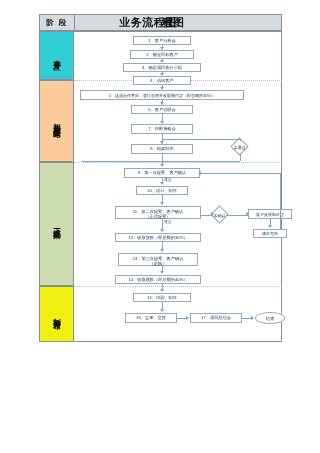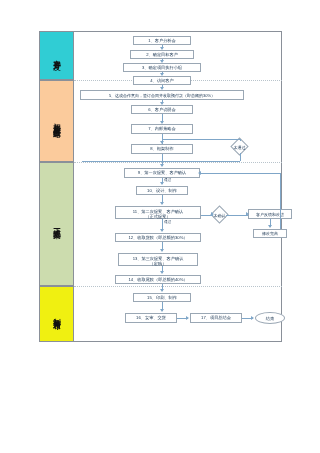--- a/index.html
+++ b/index.html
@@ -160,20 +160,27 @@
     font-size: 3.6px;
     color: #16324f;
     white-space: nowrap;
   }
 </style>
 </head>
 <body>
 
 <div id="root">
 
+  <div class="hdr">
+    <div class="hdr-stage">阶 段</div>
+    <div class="hdr-title">
+      <span class="t-main">业务流程图</span>
+      <span class="t-over">程图</span>
+    </div>
+  </div>
 
   <div class="band band-0">
     <span class="band-label">客户开发</span>
   </div>
   <div class="band band-1">
     <span class="band-label">初步形成广告策略</span>
   </div>
   <div class="band band-2">
     <span class="band-label">正式提案</span>
   </div>

